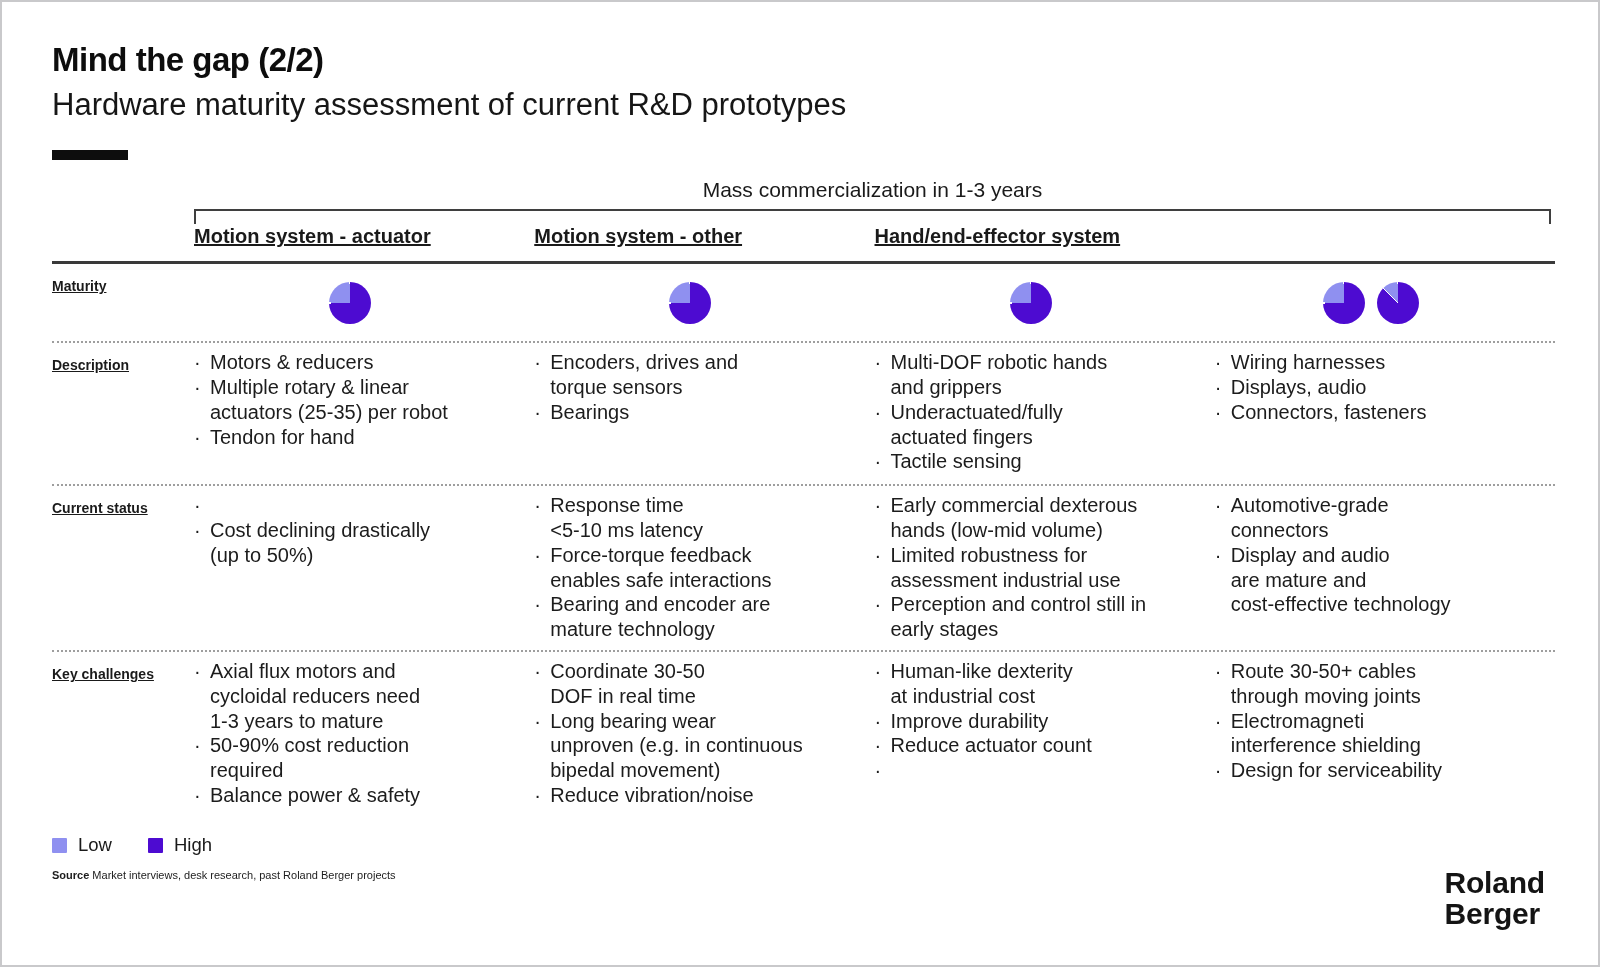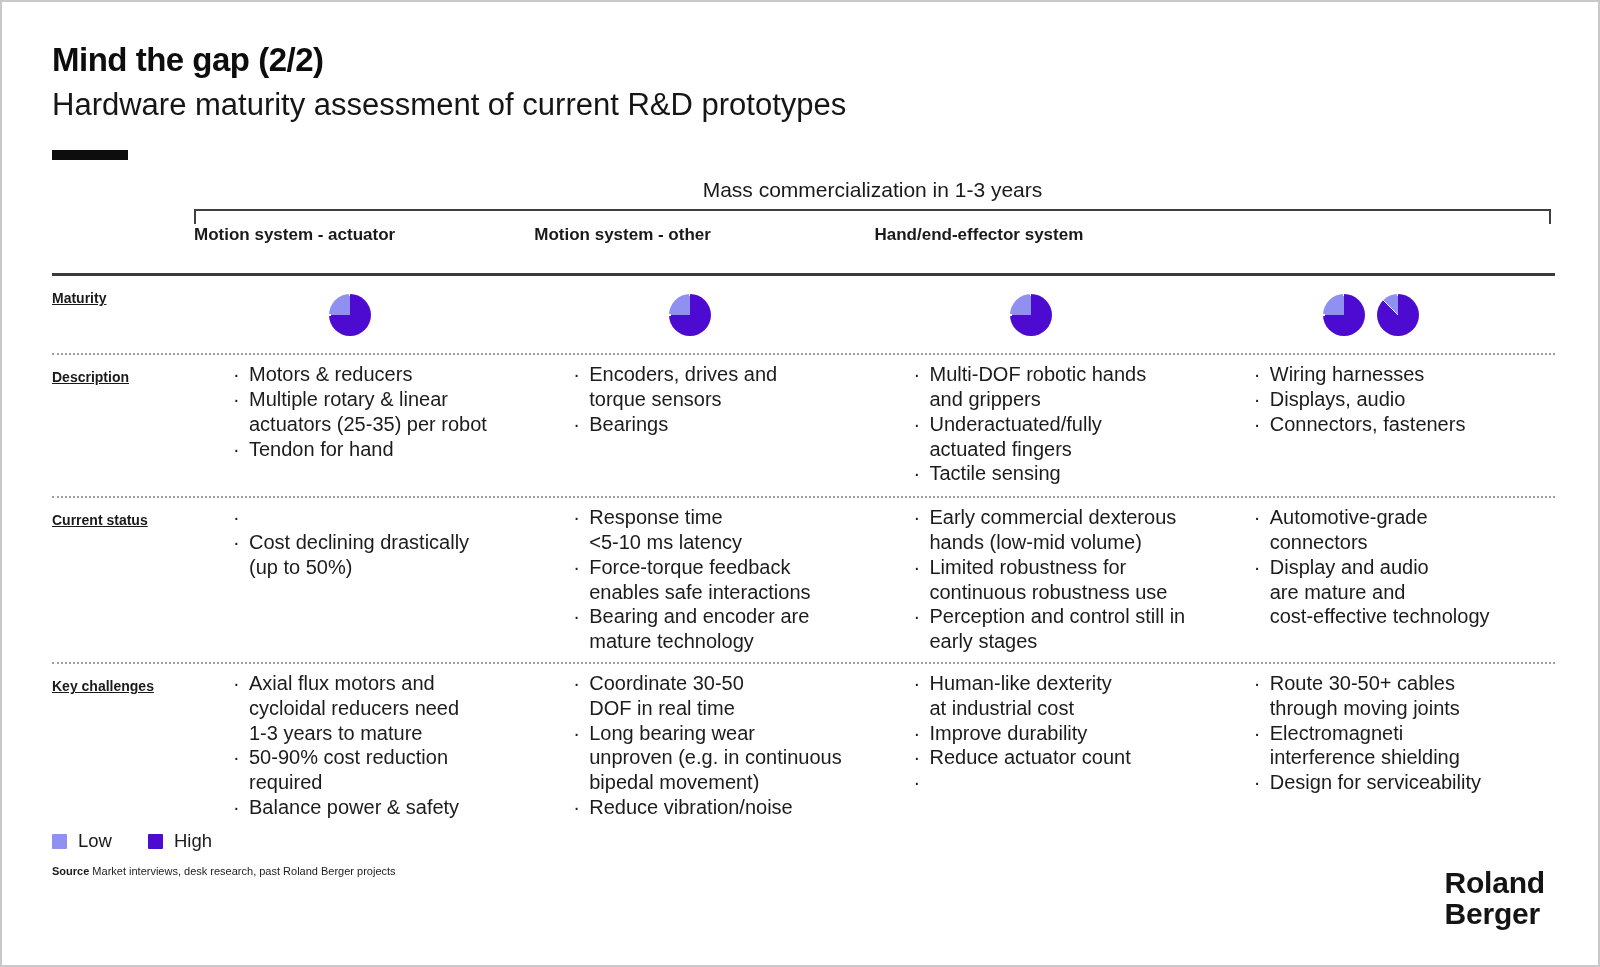--- a/index.html
+++ b/index.html
@@ -25,39 +25,39 @@
     content:""; position:absolute; top:0; width:2px; height:13px; background:#3f3f3f;
   }
   .bracket-line::before { left:0; }
   .bracket-line::after { right:0; }
 
   .tbl { width:1503px; }
   .trow { display:grid; grid-template-columns:142px repeat(4,1fr); }
   .cell { padding-right:28px; }
 
   .hrow { border-bottom:3px solid #3a3a3a; }
-  .hrow .cell { font-size:17px; font-weight:700; padding-bottom:28px; padding-top:2px; }
+  .hrow .cell { font-size:20px; font-weight:700; padding-bottom:13px; padding-top:2px;text-decoration:underline; }
 
   .mrow { min-height:77px; align-items:center; }
   .row-label { font-size:14px; font-weight:700; line-height:26px; padding-right:14px;text-decoration:underline; }
   .mrow .row-label { align-self:start; padding-top:9px; }
   .pie-cell { display:flex; justify-content:center; gap:12px; padding-right:28px; }
   .pie { width:42px; height:42px; border-radius:50%; }
 
-  .crow { border-top:2px dotted #9e9e9e; padding-top:7px; padding-bottom:8px;gap:39px; }
+  .crow { border-top:2px dotted #9e9e9e; padding-top:7px; padding-bottom:8px; }
   .crow .row-label { padding-top:2px; }
   .desc-row  { min-height:143px; }
   .stat-row  { min-height:160px; }
   .chal-row  { min-height:168px; }
 
   .bullet { display:flex; font-size:20px; line-height:24.8px; color:#1c1c1c; }
   .b-dot { width:16px; flex:0 0 16px; text-align:left; }
   .b-text { white-space:pre-line; }
 
-  .legend { display:flex; align-items:center; font-size:18.5px; }
+  .legend { display:flex; align-items:center; margin-top:16px; font-size:18.5px; }
   .legend .sw { width:15px; height:15px; display:inline-block; margin-right:11px; border-radius:1px; }
   .legend .item { display:flex; align-items:center; margin-right:36px; }
 
   .source { margin-top:13px; font-size:11px; color:#1c1c1c; }
   .source b { font-weight:700; }
 
   .logo { position:absolute; right:53px; bottom:36px; font-size:30px; font-weight:700;
           line-height:31px; letter-spacing:-0.2px; color:#141414; }
 </style>
 </head>
@@ -190,21 +190,21 @@
           </div>
           <div class="cell">
             <div class="bullet">
               <span class="b-dot">·</span>
               <span class="b-text">Early commercial dexterous
 hands (low-mid volume)</span>
             </div>
             <div class="bullet">
               <span class="b-dot">·</span>
               <span class="b-text">Limited robustness for
-continuous robustness use</span>
+assessment industrial use</span>
             </div>
             <div class="bullet">
               <span class="b-dot">·</span>
               <span class="b-text">Perception and control still in
 early stages</span>
             </div>
           </div>
           <div class="cell">
             <div class="bullet">
               <span class="b-dot">·</span>

